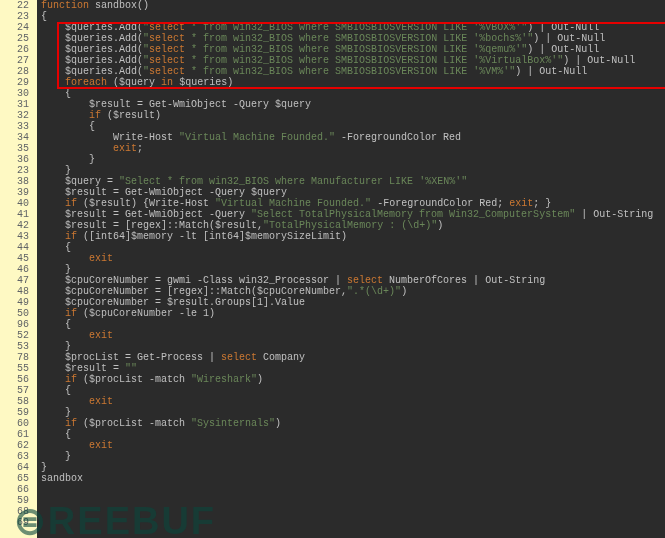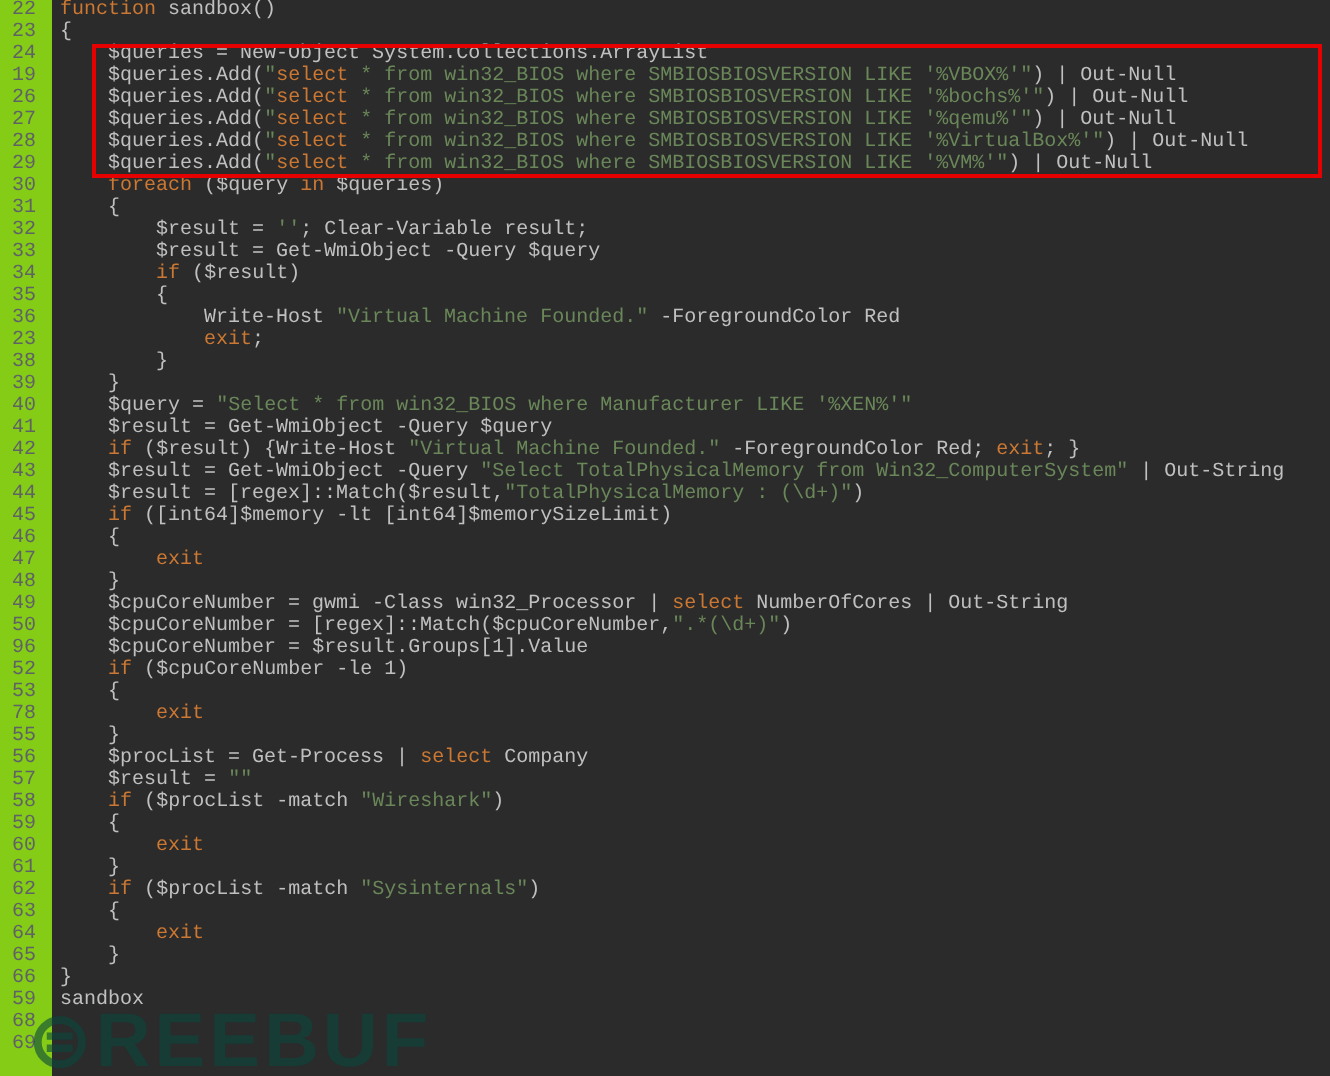--- a/index.html
+++ b/index.html
@@ -16,24 +16,24 @@
       width: 665px;
       height: 538px;
       overflow: hidden;
       position: relative;
     }
     .editor {
       display: flex;
       height: 100%;
     }
     .gutter {
-      background: #84cc16;
+      background: #fef9c3;
       color: #606366;
       text-align: right;
-      padding: 0 8px 0 6px;
+      padding: 0 8px 0 17px;
       user-select: none;
       font-size: 10px;
       line-height: 11px;
     }
     .gutter div {
       height: 11px;
     }
     .code {
       flex: 1;
       padding-left: 4px;
@@ -71,21 +71,21 @@
     }
   </style>
 </head>
 <body>
 
 <div class="editor">
   <div class="gutter" id="gutter">
       <div>22</div>
       <div>23</div>
       <div>24</div>
-      <div>19</div>
+      <div>25</div>
       <div>26</div>
       <div>27</div>
       <div>28</div>
       <div>29</div>
       <div>30</div>
       <div>31</div>
       <div>32</div>
       <div>33</div>
       <div>34</div>
       <div>35</div>
@@ -121,29 +121,27 @@
       <div>65</div>
       <div>66</div>
       <div>59</div>
       <div>68</div>
       <div>69</div>
     </div>
   <div class="code" id="code">
     <div class="highlight-box"></div>
   <div class="code-line"><span class="keyword">function</span> sandbox()</div>
       <div class="code-line">{</div>
-      <div class="code-line">    <span class="variable">$queries</span> = New-Object System.Collections.ArrayList</div>
       <div class="code-line">    <span class="variable">$queries</span>.Add(<span class="string">"<span class="keyword">select</span> * from win32_BIOS where SMBIOSBIOSVERSION LIKE <span class="string">'%VBOX%'</span>"</span>) | Out-Null</div>
       <div class="code-line">    <span class="variable">$queries</span>.Add(<span class="string">"<span class="keyword">select</span> * from win32_BIOS where SMBIOSBIOSVERSION LIKE <span class="string">'%bochs%'</span>"</span>) | Out-Null</div>
       <div class="code-line">    <span class="variable">$queries</span>.Add(<span class="string">"<span class="keyword">select</span> * from win32_BIOS where SMBIOSBIOSVERSION LIKE <span class="string">'%qemu%'</span>"</span>) | Out-Null</div>
       <div class="code-line">    <span class="variable">$queries</span>.Add(<span class="string">"<span class="keyword">select</span> * from win32_BIOS where SMBIOSBIOSVERSION LIKE <span class="string">'%VirtualBox%'</span>"</span>) | Out-Null</div>
       <div class="code-line">    <span class="variable">$queries</span>.Add(<span class="string">"<span class="keyword">select</span> * from win32_BIOS where SMBIOSBIOSVERSION LIKE <span class="string">'%VM%'</span>"</span>) | Out-Null</div>
       <div class="code-line">    <span class="keyword">foreach</span> (<span class="variable">$query</span> <span class="keyword">in</span> <span class="variable">$queries</span>)</div>
       <div class="code-line">    {</div>
-      <div class="code-line">        <span class="variable">$result</span> = <span class="string">''</span>; Clear-Variable result;</div>
       <div class="code-line">        <span class="variable">$result</span> = Get-WmiObject -Query <span class="variable">$query</span></div>
       <div class="code-line">        <span class="keyword">if</span> (<span class="variable">$result</span>)</div>
       <div class="code-line">        {</div>
       <div class="code-line">            Write-Host <span class="string">"Virtual Machine Founded."</span> -ForegroundColor Red</div>
       <div class="code-line">            <span class="keyword">exit</span>;</div>
       <div class="code-line">        }</div>
       <div class="code-line">    }</div>
       <div class="code-line">    <span class="variable">$query</span> = <span class="string">"Select * from win32_BIOS where Manufacturer LIKE <span class="string">'%XEN%'</span>"</span></div>
       <div class="code-line">    <span class="variable">$result</span> = Get-WmiObject -Query <span class="variable">$query</span></div>
       <div class="code-line">    <span class="keyword">if</span> (<span class="variable">$result</span>) {Write-Host <span class="string">"Virtual Machine Founded."</span> -ForegroundColor Red; <span class="keyword">exit</span>; }</div>

